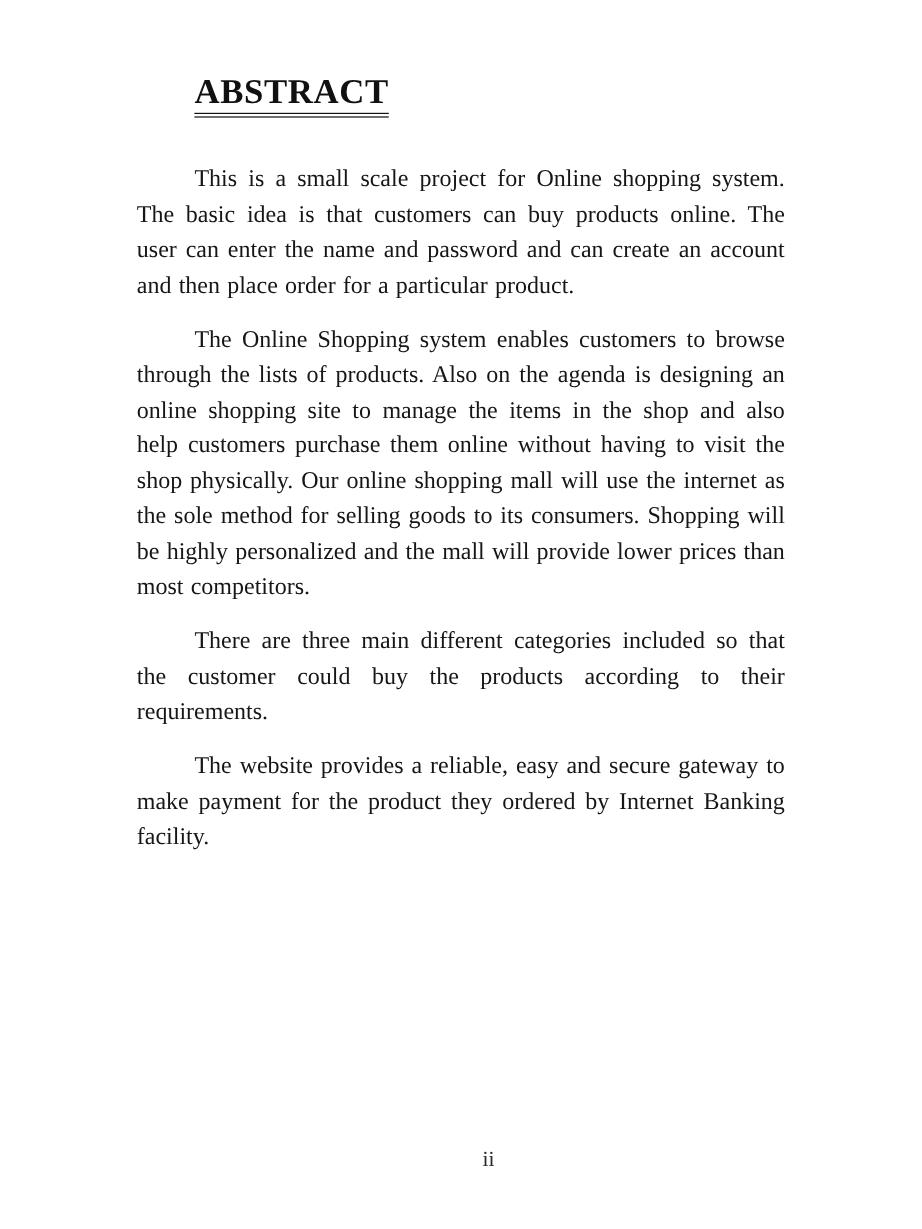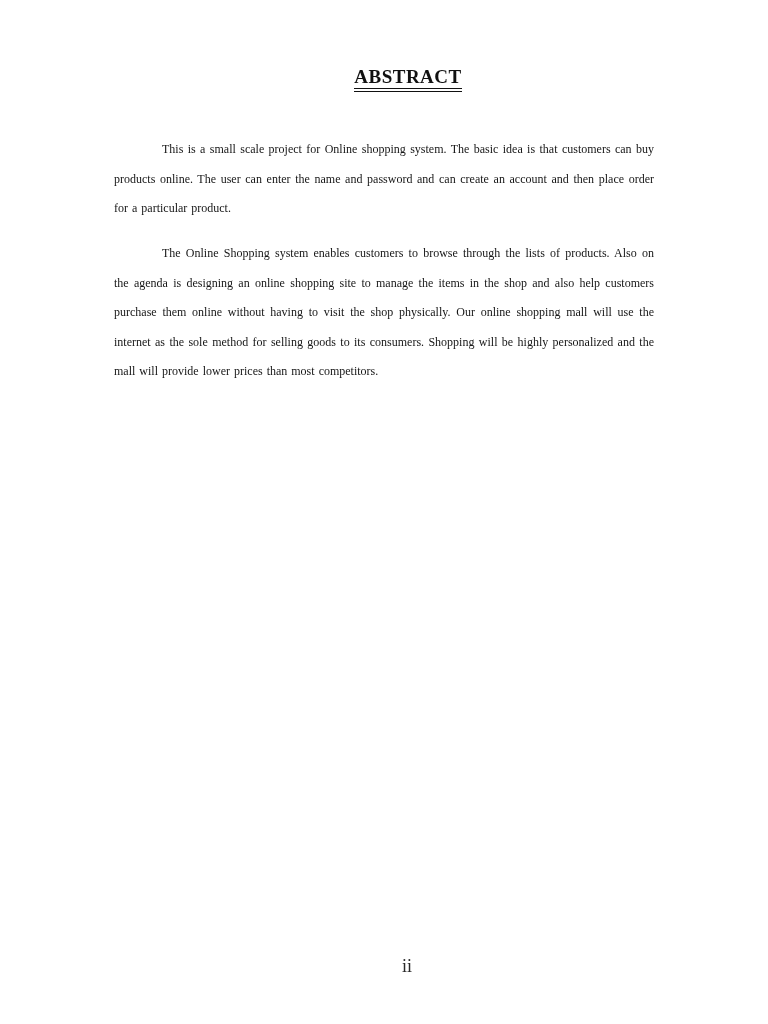--- a/index.html
+++ b/index.html
@@ -16,35 +16,34 @@
     font-family: "Liberation Serif", serif;
     overflow: hidden;
   }
   .content {
     position: absolute;
     left: 114px;
     top: 60px;
     width: 540px;
   }
   .doc-title {
-    font-size: 19px;
+    font-size: 29px;
     font-weight: bold;
     line-height: 34px;
-    text-align: center;
     text-indent: 48px;       
     letter-spacing: 0.5px;
     margin: 0 0 41px 0;
     color: #111111;
   }
   .title-underline {
     padding-bottom: 1px;
     border-bottom: 4px double #111111;
   }
   p.body-para {
-    font-size: 12px;
+    font-size: 20px;
     line-height: 29.5px;
     text-align: justify;
     text-align-last: left;
     text-indent: 48px;
     margin: 0 0 15.5px 0;
     word-spacing: 1px;
     color: #161616;
   }
   .footer {
     position: absolute;
@@ -63,21 +62,23 @@
 
 <div class="page">
   <div class="content">
 
     <h1 class="doc-title"><span class="title-underline">ABSTRACT</span></h1>
 
     <p class="body-para">This is a small scale project for Online shopping system. The basic idea is that customers can buy products online. The user can enter the name and password and can create an account and then place order for a particular product.</p>
 
     <p class="body-para">The Online Shopping system enables customers to browse through the lists of products. Also on the agenda is designing an online shopping site to manage the items in the shop and also help customers purchase them online without having to visit the shop physically. Our online shopping mall will use the internet as the sole method for selling goods to its consumers. Shopping will be highly personalized and the mall will provide lower prices than most competitors.</p>
 
+    <p class="body-para">There are three main different categories included so that the customer could buy the products according to their requirements.</p>
 
 
+    <p class="body-para">The website provides a reliable, easy and secure gateway to make payment for the product they ordered by Internet Banking facility.</p>
 
   </div>
 
   <div class="footer">
     <span>ii</span>
   </div>
 </div>
 
 </body></html>

